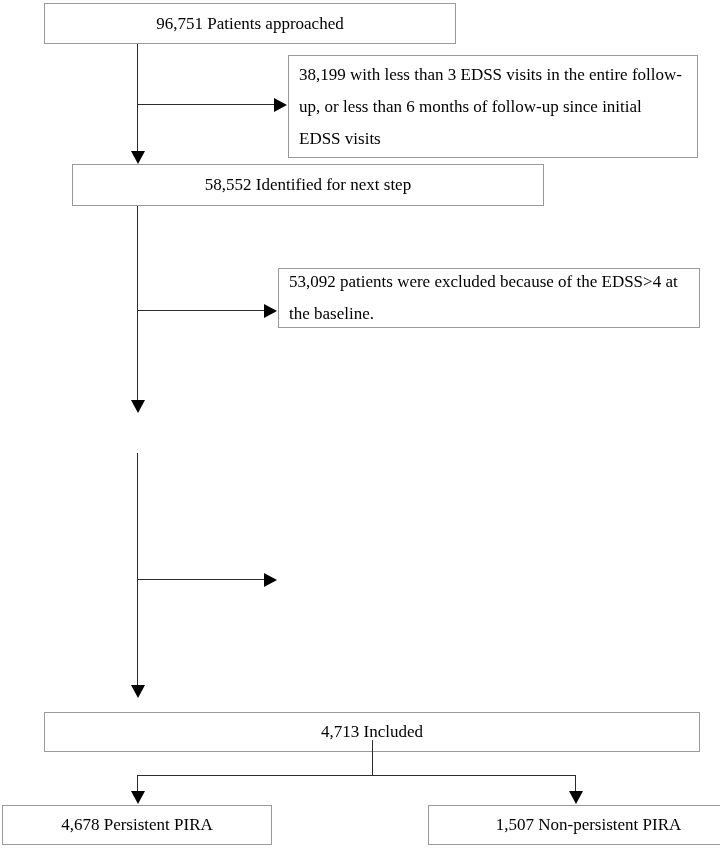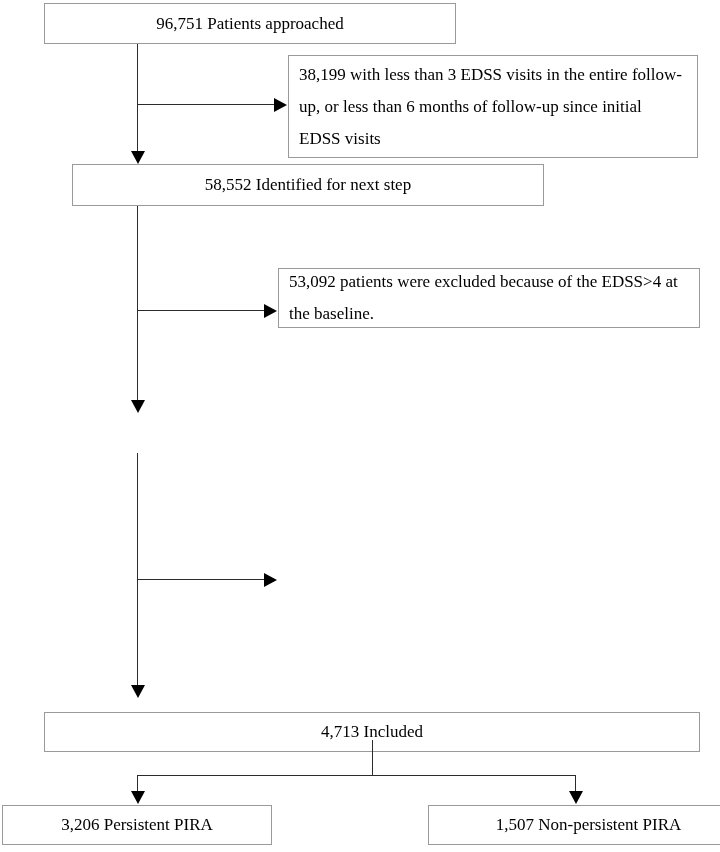--- a/index.html
+++ b/index.html
@@ -119,20 +119,20 @@
   <div class="vline" style="left:372px; top:740px; height:36px;"></div>
   <div class="hline" style="left:137px; top:775px; width:439px;"></div>
 
   <div class="vline" style="left:137px; top:775px; height:18px;"></div>
   <div class="arrow-down" style="left:131px; top:791px;"></div>
 
   <div class="vline" style="left:575px; top:775px; height:18px;"></div>
   <div class="arrow-down" style="left:569px; top:791px;"></div>
 
   <div class="node centered" style="left:2px; top:805px; width:270px; height:40px;">
-    <span class="txt">3,206 Persistent PIRA</span>
+    <span class="txt">4,678 Persistent PIRA</span>
   </div>
 
   <div class="node centered" style="left:428px; top:805px; width:321px; height:40px;">
     <span class="txt">1,507 Non-persistent PIRA</span>
   </div>
 
 </div>
 
 </body></html>

